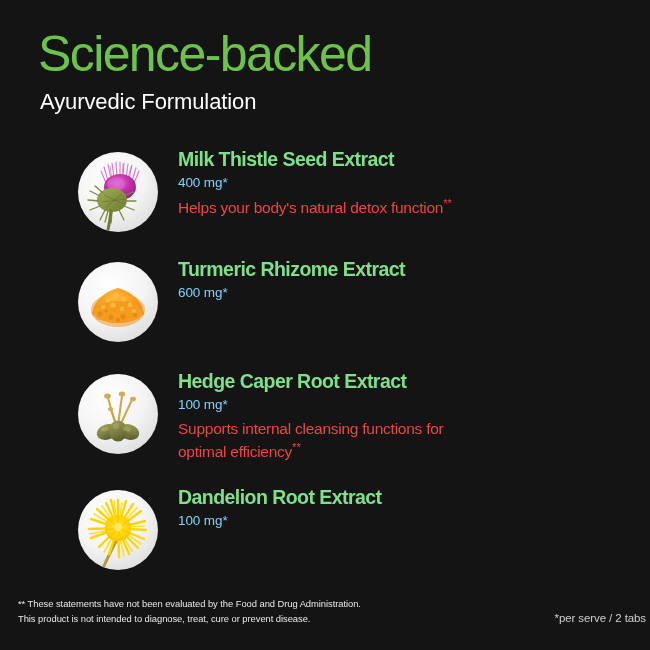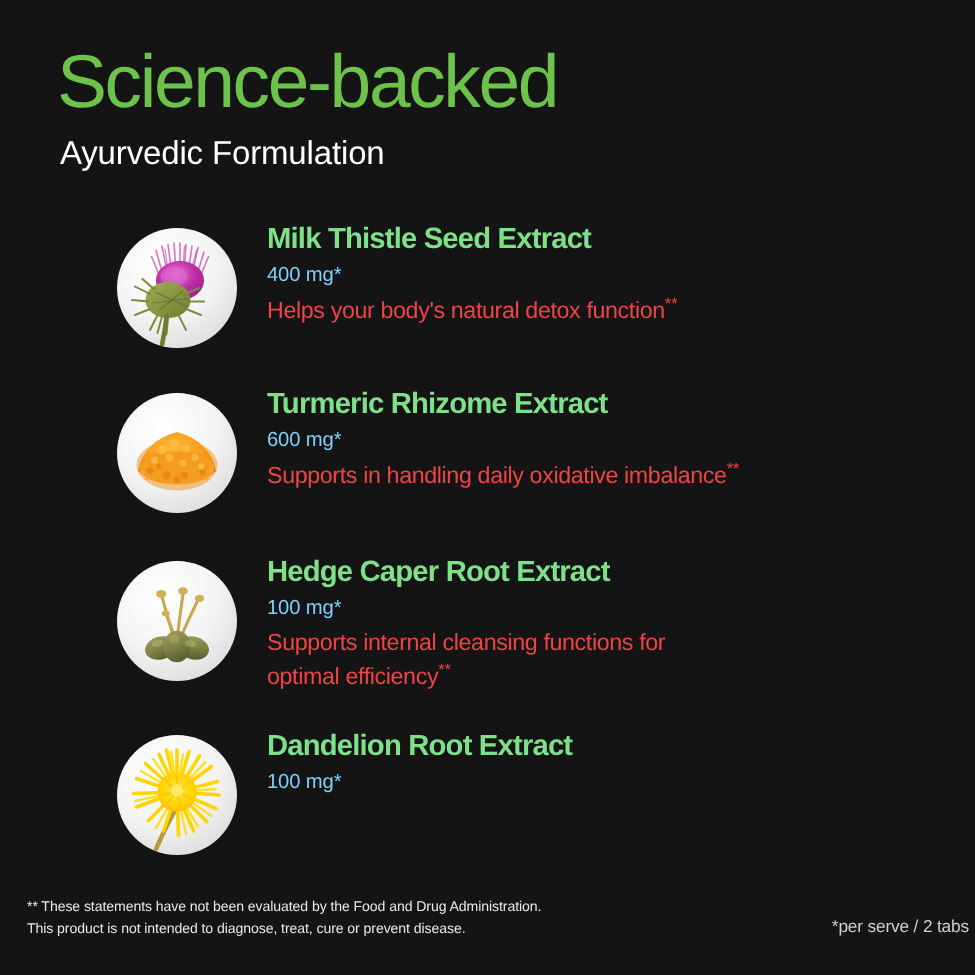--- a/index.html
+++ b/index.html
@@ -263,21 +263,20 @@
             <circle cx="17" cy="53" r="1.6"></circle>
               <circle cx="63" cy="52" r="1.6"></circle>
             <circle cx="20" cy="57" r="1.3"></circle>
               <circle cx="60" cy="57" r="1.3"></circle>
           </g>
         </svg>
       </div>
       <div class="info">
         <div class="ing-name">Turmeric Rhizome Extract</div>
         <div class="ing-dose">600 mg*</div>
-        <div class="ing-desc"><span>Supports in handling daily oxidative imbalance</span><span class="sup">**</span></div>
       </div>
     </div>
 
     <div class="row row-3">
       <div class="thumb">
         <svg viewBox="0 0 80 80" xmlns="http://www.w3.org/2000/svg">
           <defs>
             <linearGradient id="cpBerry" x1="0" y1="0" x2="0.4" y2="1">
               <stop offset="0%" stop-color="#9EA05C"></stop>
               <stop offset="60%" stop-color="#7D8043"></stop>

